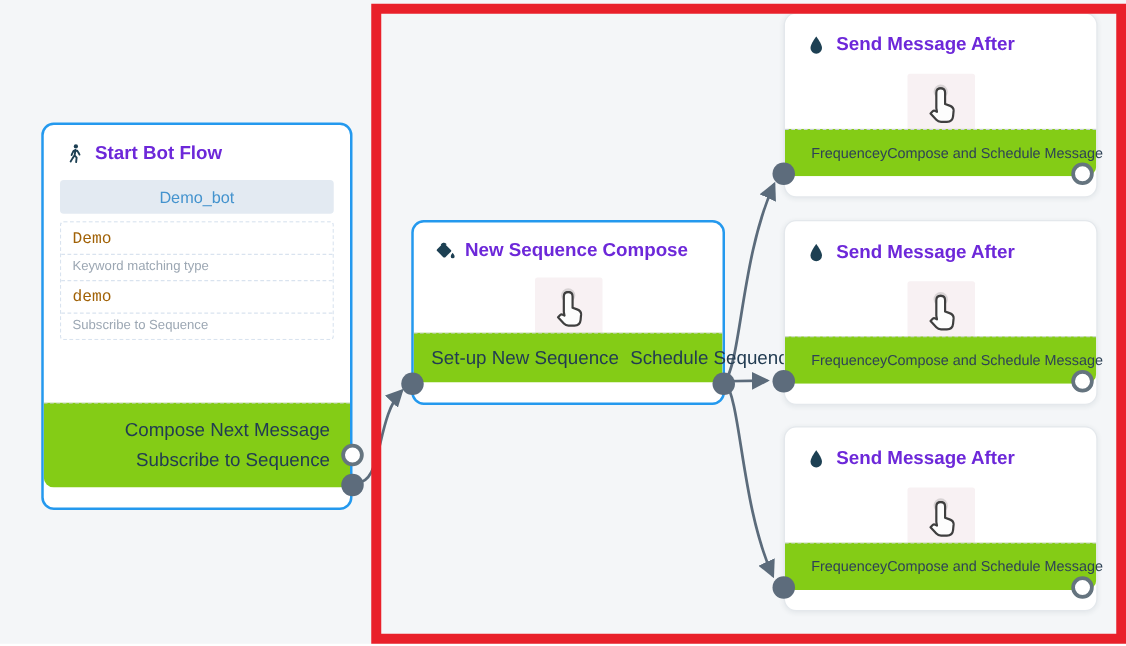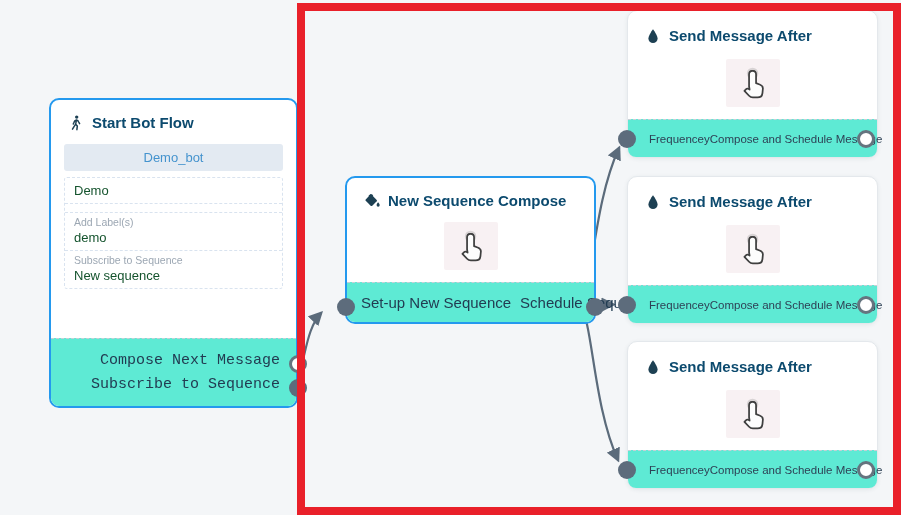--- a/index.html
+++ b/index.html
@@ -13,30 +13,30 @@
   .canvas {
     position: absolute; left:0; top:0; width:901px; height:515px;
     background: #f4f6f8;
   }
   svg.wires { position:absolute; left:0; top:0; z-index:1; pointer-events:none; }
 
   
   .node {
     position: absolute; background:#fff; border-radius:10px; z-index:2;
   }
-  .node--selected { border:2px solid #2499ee;margin-left:16px; }
+  .node--selected { border:2px solid #2499ee; }
   .node--plain { border:1px solid #e4e8ec; box-shadow:0 1px 4px rgba(40,60,80,.08); }
 
   .node-header { display:flex; align-items:center; gap:8px; padding:14px 16px 0 17px; }
   .node-header svg { width:16px; height:16px; color:#1d4053; flex:0 0 auto; }
-  .node-title { font-size:15px; font-weight:700; color:#0c4a6e; white-space:nowrap; }
+  .node-title { font-size:15px; font-weight:700; color:#6d28d9; white-space:nowrap; }
 
   .node-footer {
-    position:absolute; left:0; right:0; bottom:0;
-    background:#5eead4; border-top:1px dashed #c7ced6;
+    position:absolute; left:0; right:0; bottom:16px;
+    background:#84cc16; border-top:1px dashed #c7ced6;
     border-radius:0 0 8px 8px;
   }
   .footer-label { font-size:15px; color:#223c52; white-space:nowrap; }
 
   
   .port { position:absolute; width:18px; height:18px; border-radius:50%; z-index:3; }
   .port--filled { background:#5d6c7c; }
   .port--open   { background:#fff; border:3px solid #65747f; }
 
   
@@ -51,23 +51,23 @@
   #start-node { left:33px; top:98px; width:249px; height:310px; }
   .bot-name {
     margin:13px 13px 0 13px; height:27px; border-radius:3px;
     background:#e3eaf2; color:#4493ce; font-size:13px;
     display:flex; align-items:center; justify-content:center; cursor:pointer;
   }
   .fields { margin:6px 13px 0 13px; border:1px dashed #d9e3ef; border-radius:3px; }
   .field { padding:3px 9px 5px 9px; border-bottom:1px dashed #d9e3ef; }
   .field:last-child { border-bottom:none; }
   .field-label { font-size:10.5px; color:#9ca7b3; }
-  .field-value { font-size:13px; color:#14532d; margin-top:2px; }
+  .field-value { font-size:13px; color:#a16207; margin-top:2px;font-family:Liberation Mono, monospace; }
   #start-node .node-footer { height:68px; }
-  .start-out-row { position:absolute; right:16px;font-family:Liberation Mono, monospace; }
+  .start-out-row { position:absolute; right:16px; }
   .start-out-row.r1 { top:13px; }
   .start-out-row.r2 { top:37px; }
   #start-node .port--open   { right:-11px; top:255px; }
   #start-node .port--filled { right:-11px; top:279px; }
 
   
   #seq-node { left:329px; top:176px; width:251px; height:148px; }
   #seq-node .tap-area { top:44px; }
   #seq-node .node-footer { height:40px; display:flex; align-items:center; gap:9px; padding:0 10px 0 14px; }
   #seq-node .port--in  { left:-10px; top:120px; }
@@ -140,28 +140,27 @@
         <use href="#icon-walk"></use>
       </svg>
     <span class="node-title">Start Bot Flow</span>
   </div>
   <div class="bot-name">Demo_bot</div>
   <div class="fields">
     <div class="field">
       <div class="field-value">Demo</div>
     </div>
     <div class="field">
-    </div>
-    <div class="field">
-      <div class="field-label">Add Label(s)</div>
+      <div class="field-label">Keyword matching type</div>
+    </div>
+    <div class="field">
       <div class="field-value">demo</div>
     </div>
     <div class="field">
       <div class="field-label">Subscribe to Sequence</div>
-      <div class="field-value">New sequence</div>
     </div>
   </div>
   <div class="node-footer">
     <div class="footer-label start-out-row r1">Compose Next Message</div>
     <div class="footer-label start-out-row r2">Subscribe to Sequence</div>
   </div>
   <div class="port port--open"></div>
   <div class="port port--filled"></div>
 </div>
 

